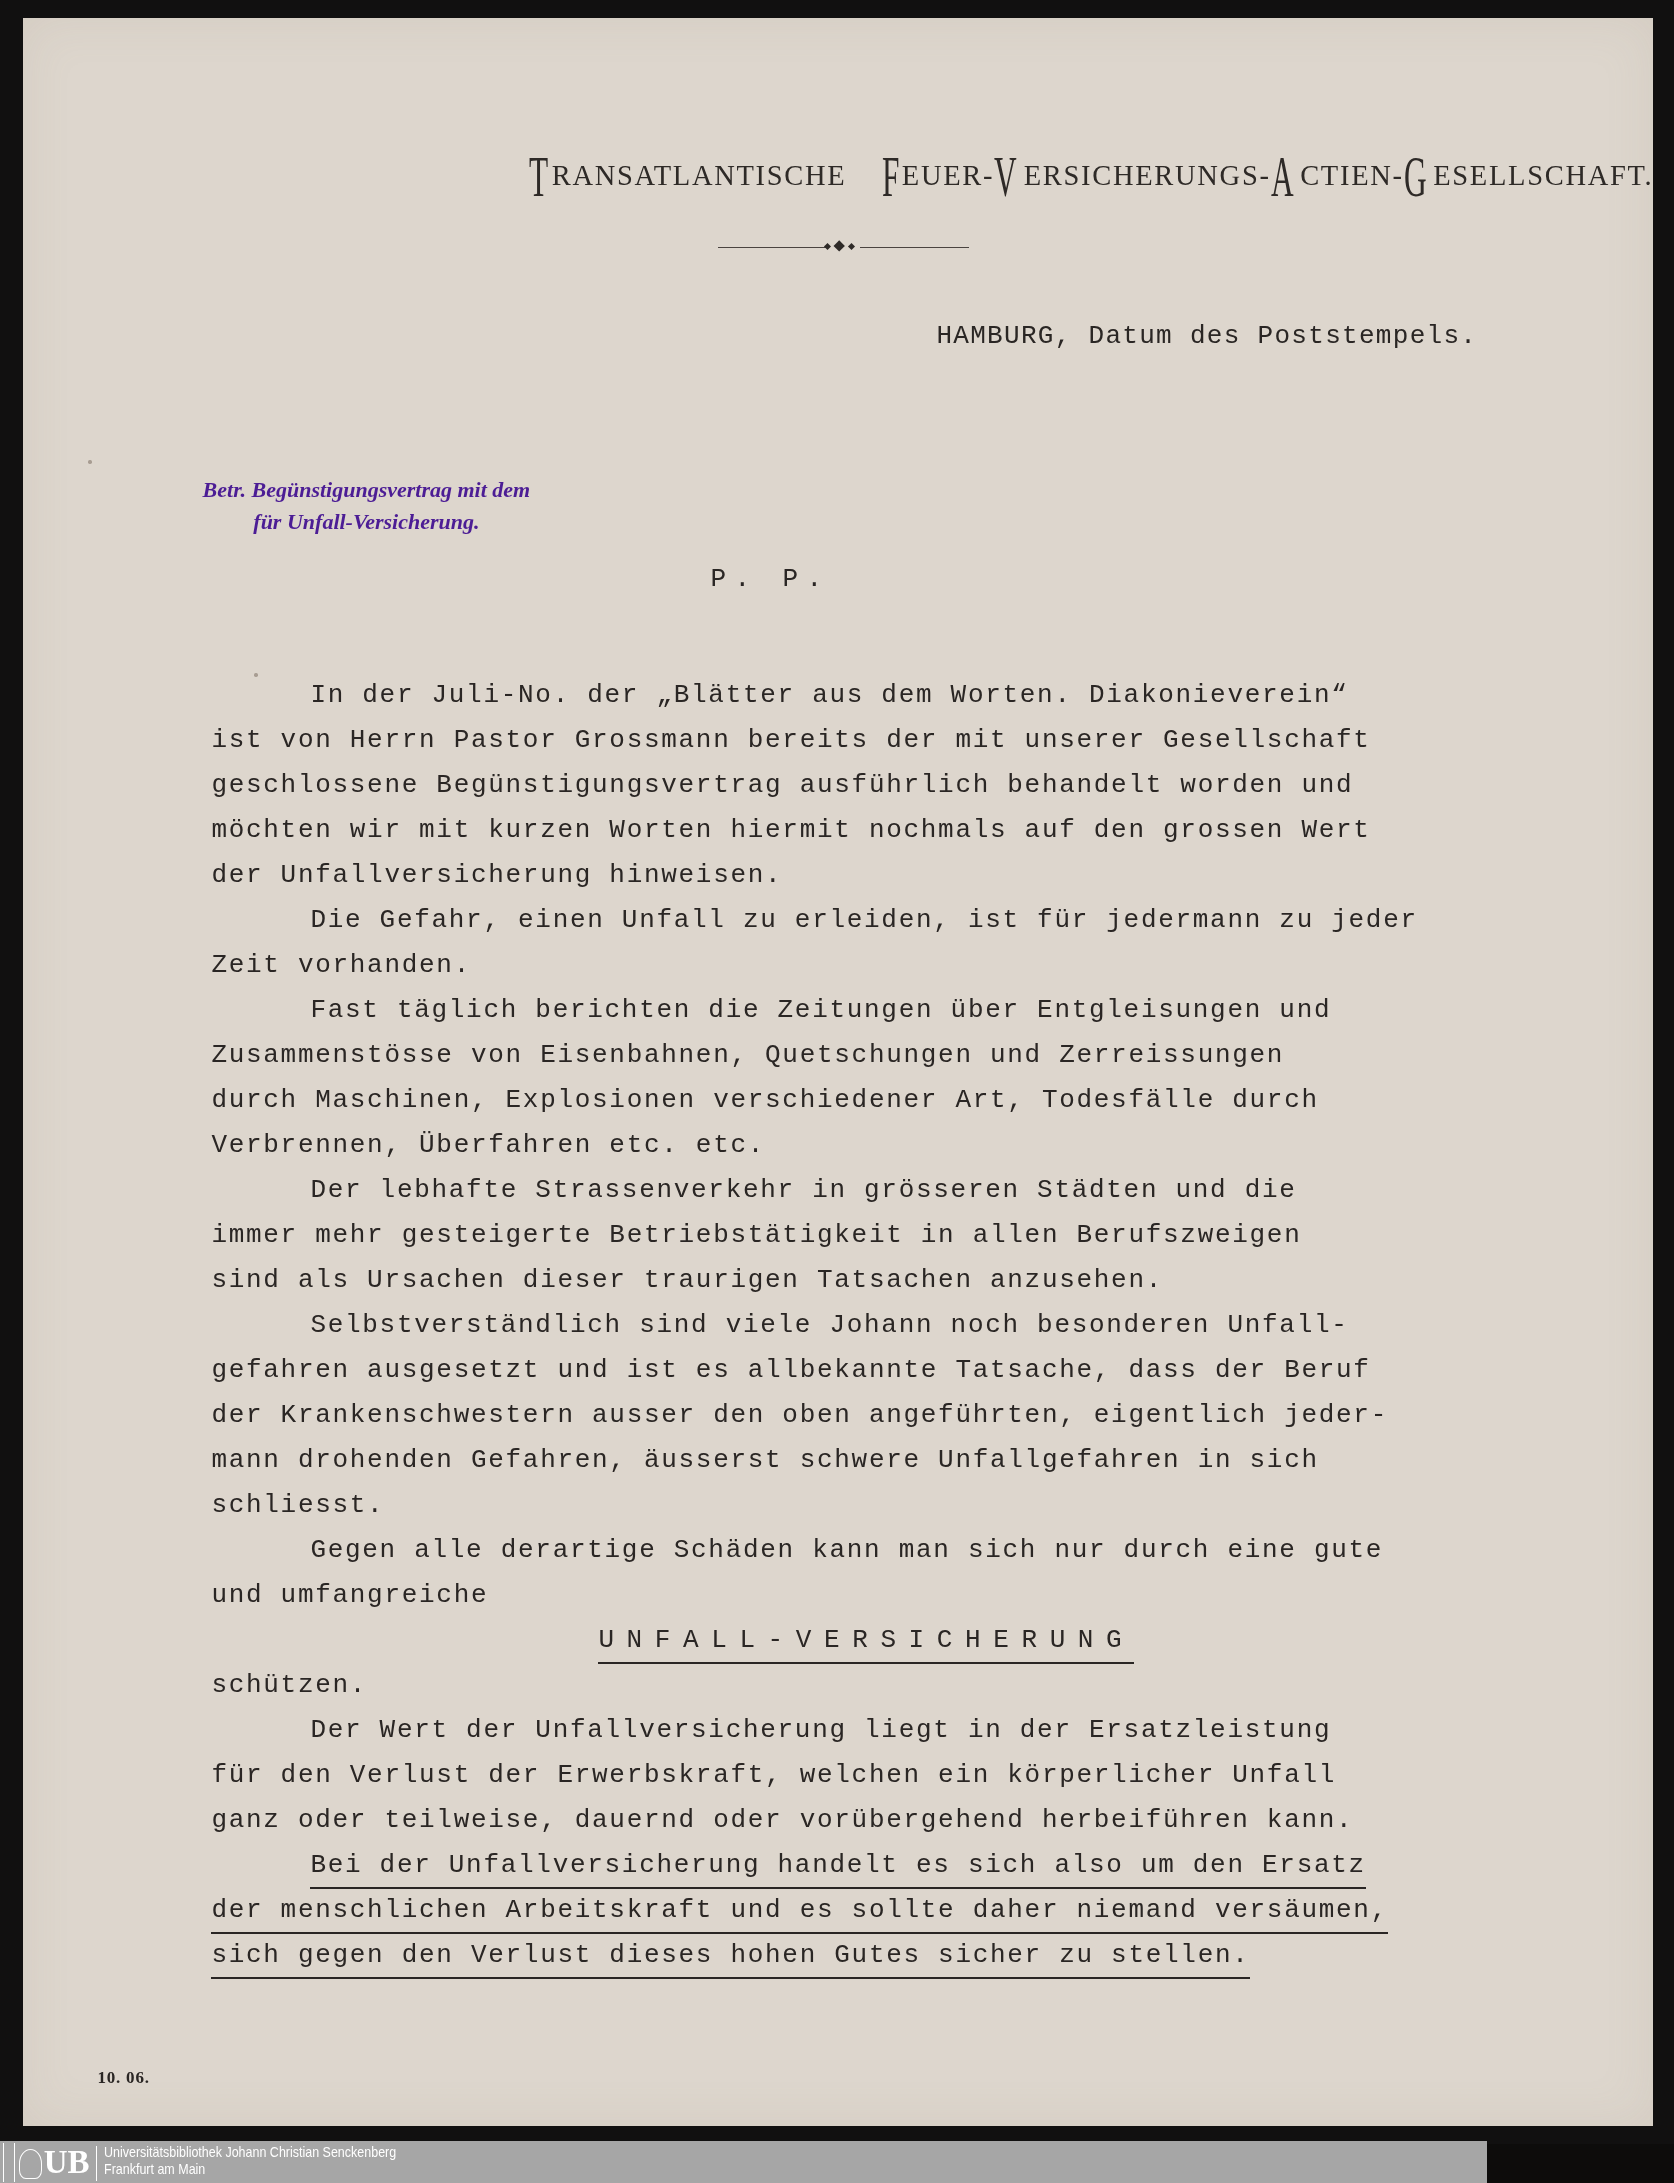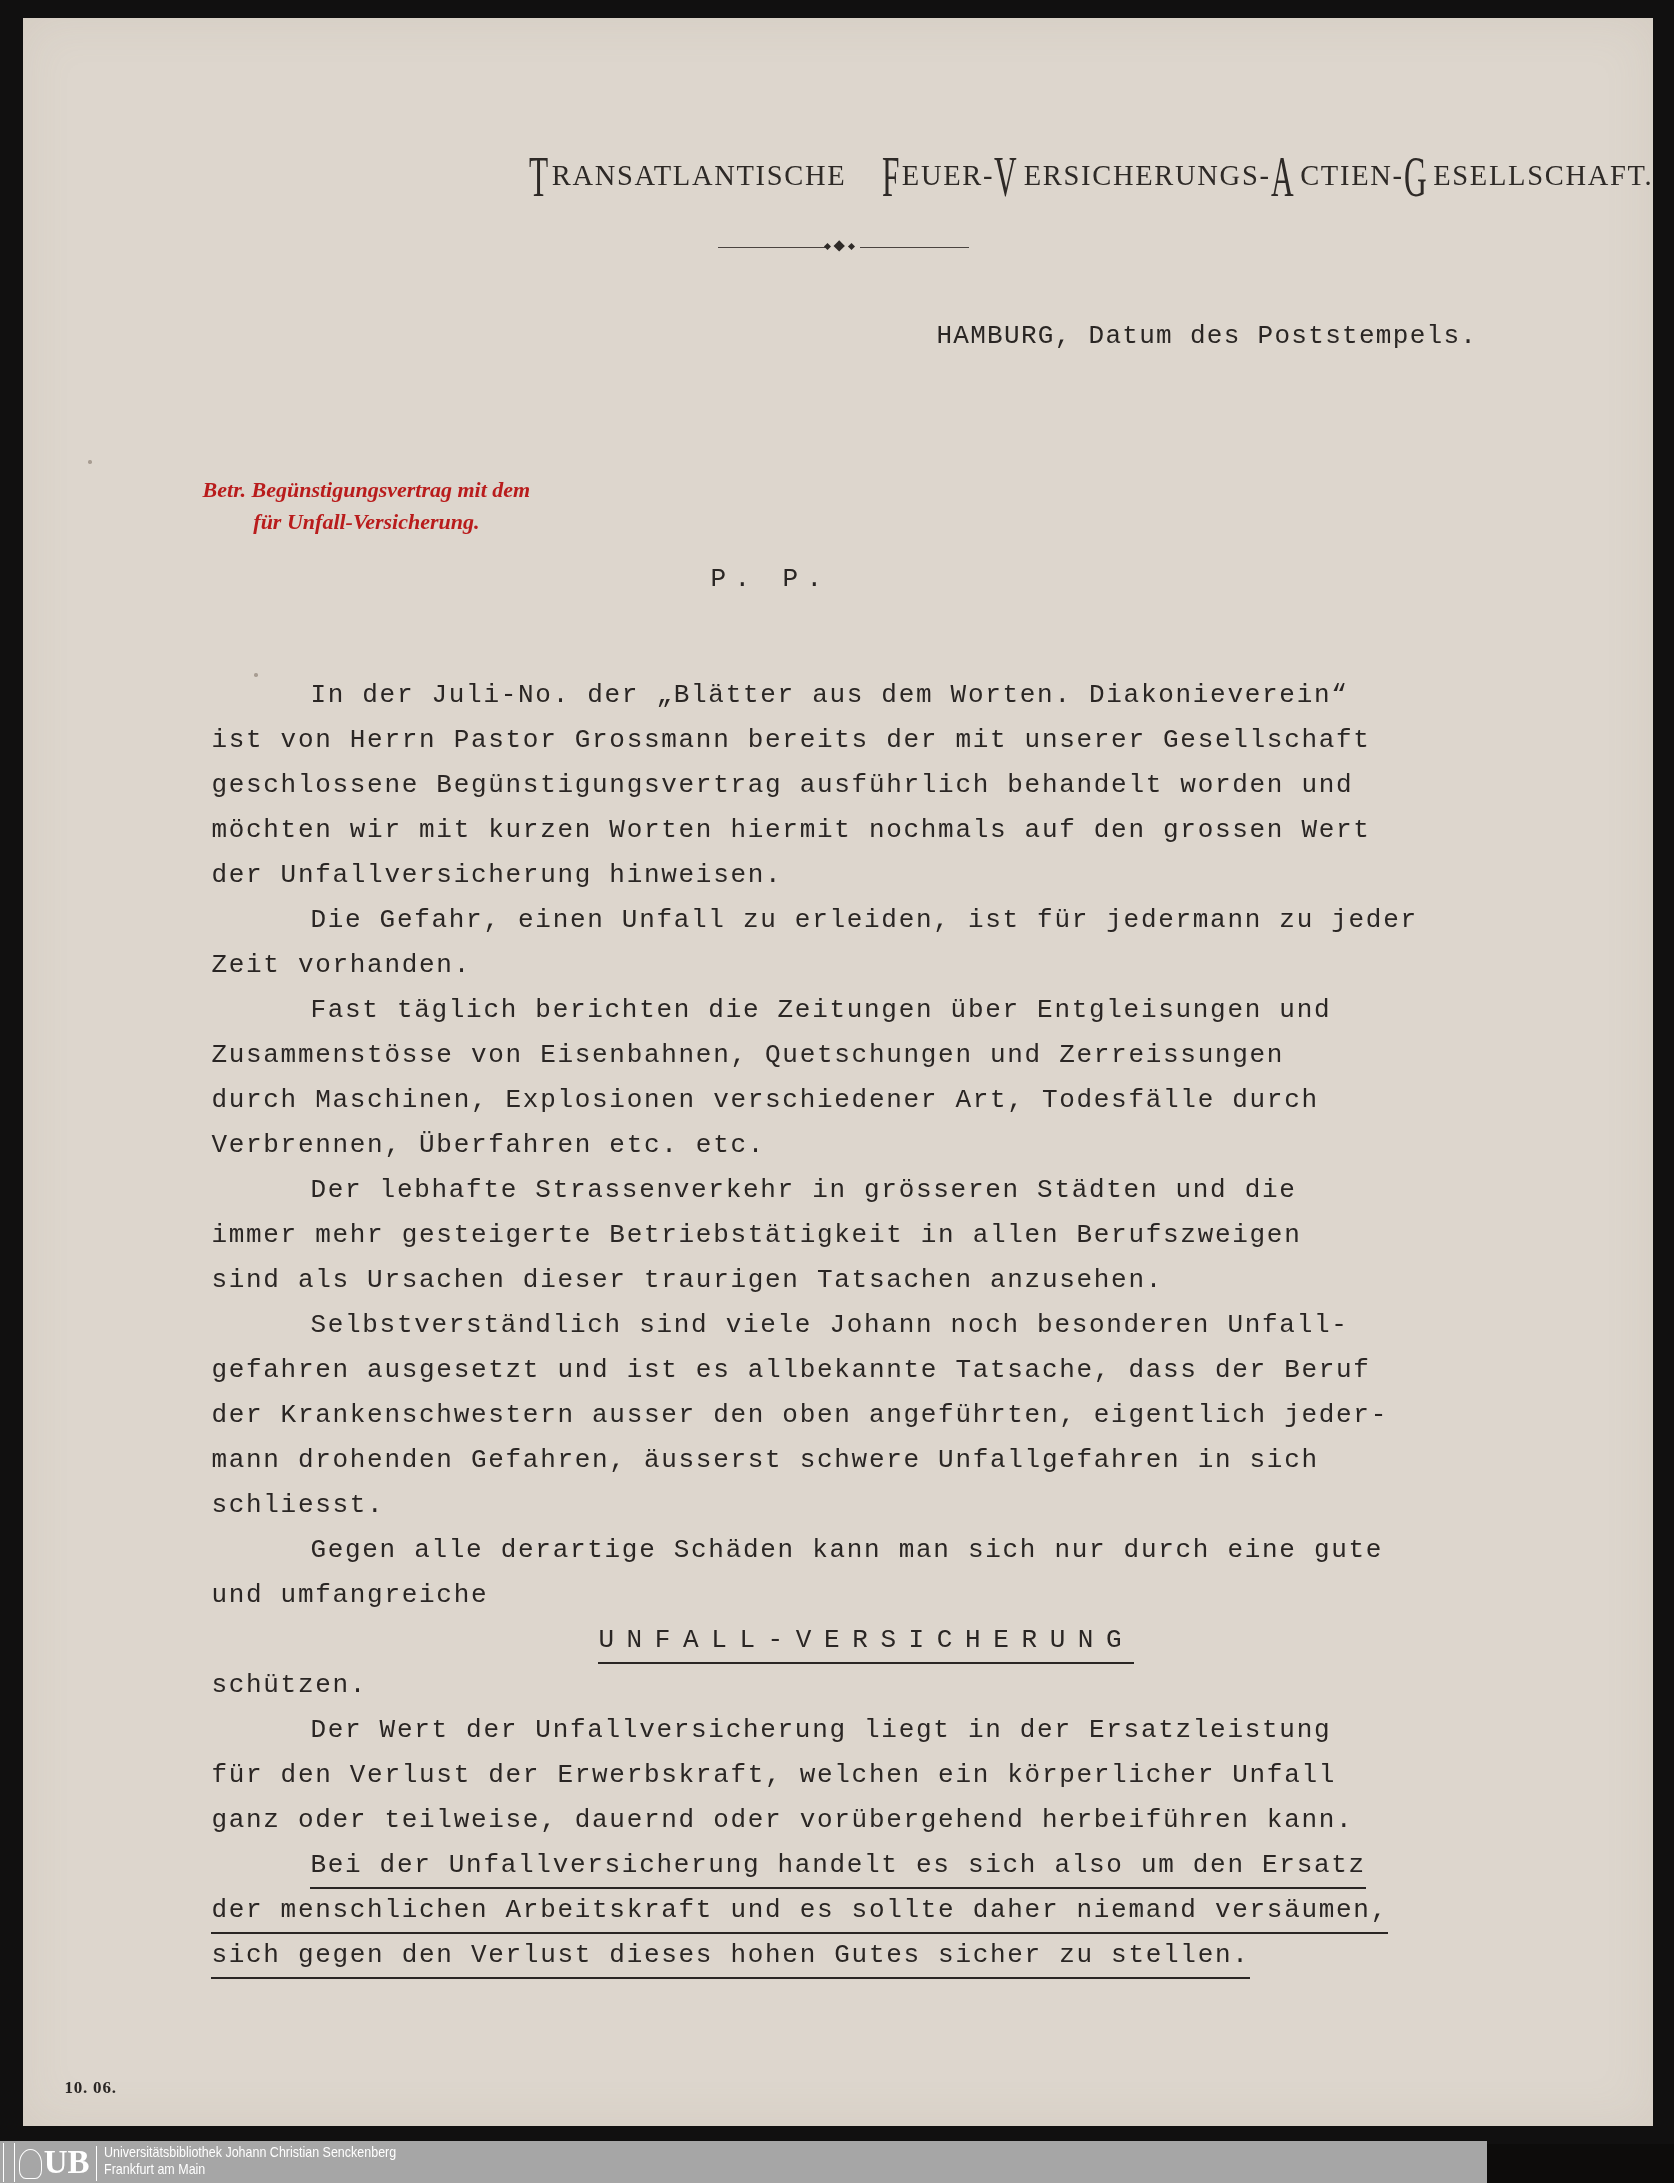--- a/index.html
+++ b/index.html
@@ -105,21 +105,21 @@
       position: absolute;
       top: 456px;
       left: 92px;
       width: 502px;
       text-align: center;
       font-family: "Liberation Serif", "DejaVu Serif", serif;
       font-style: italic;
       font-weight: bold;
       font-size: 22px;
       line-height: 32px;
-      color: #b91c1c;
+      color: #4c1d95;
     }
     .subject div { white-space: nowrap; }
     .salutation {
       position: absolute;
       top: 546px;
       left: 687px;
       font-size: 26px;
       letter-spacing: 8.4px;
       color: #2a2624;
     }
@@ -145,27 +145,26 @@
       padding-left: 387px;
       letter-spacing: 12.6px;
     }
     .ul {
       border-bottom: 2.5px solid #2a2624;
       padding-bottom: 7px;
     }
     .footer-code {
       position: absolute;
       top: 2050px;
-      left: 41px;
+      left: 74px;
       font-family: "Liberation Serif", "DejaVu Serif", serif;
       font-weight: bold;
       font-size: 17px;
       color: #2a2624;
       letter-spacing: 0.8px;
-      margin-top: 10px;
     }
     .stray-dot {
       position: absolute;
       width: 3.3px; height: 3.3px;
       border-radius: 50%;
       background: #a89d92;
     }
 
     
     .lib-bar {

